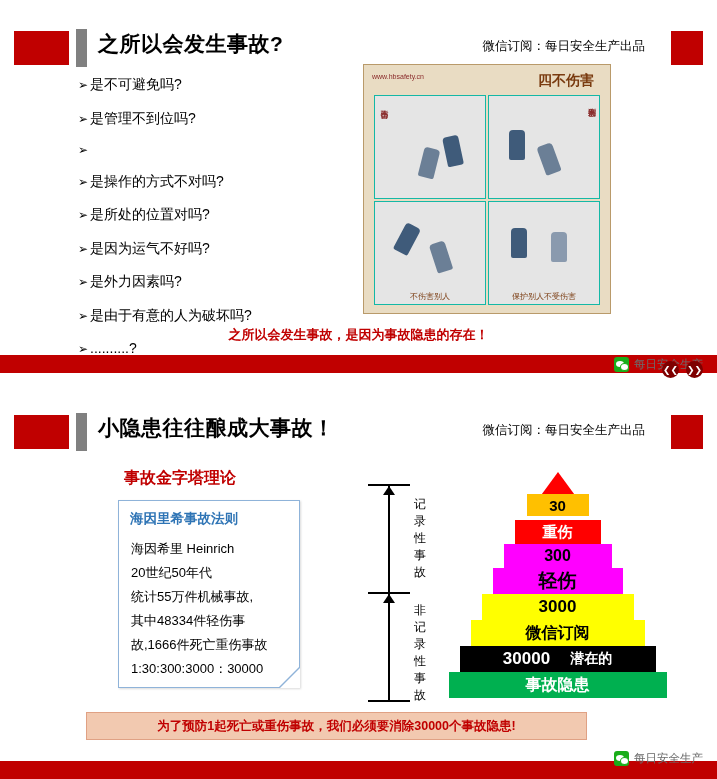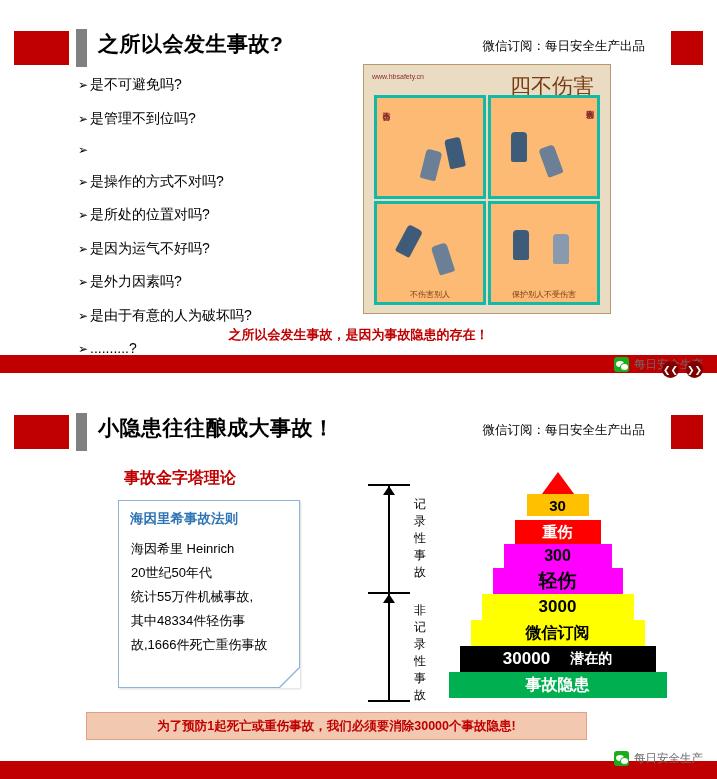--- a/index.html
+++ b/index.html
@@ -79,33 +79,33 @@
 
   .poster {
     position: absolute; left: 363px; top: 64px;
     width: 248px; height: 250px;
     border: 1px solid #b99a6a;
     background: #e9dcc3;
     overflow: hidden;
   }
   .poster .p-title {
     position: absolute; right: 16px; top: 7px;
-    font-size: 21px; color: #7a3b10; font-family: "DejaVu Serif", serif; font-weight: normal;
+    font-size: 14px; color: #7a3b10; font-family: "DejaVu Serif", serif; font-weight: bold;
   }
   .poster .p-url {
     position: absolute; left: 8px; top: 8px;
     font-size: 7px; color: #8a2b2b;
   }
   .poster .grid {
     position: absolute; left: 10px; top: 30px; right: 10px; bottom: 8px;
     display: grid; grid-template-columns: 1fr 1fr; grid-template-rows: 1fr 1fr;
     gap: 2px;
   }
   .poster .cell {
-    position: relative; background: #fdba74; border: 3px solid #14b8a6;
+    position: relative; background: #e5e5e5; border: 1px solid #14b8a6;
     overflow: hidden;
   }
   .cell .ctxt {
     position: absolute; font-size: 8px; color: #8a2b2b; line-height: 1.05;
     writing-mode: vertical-rl;
   }
   .cell .fig {
     position: absolute; width: 16px; height: 30px; border-radius: 4px 4px 2px 2px;
   }
   .cell .cap {
@@ -299,20 +299,21 @@
     <div class="s2-subtitle">事故金字塔理论</div>
 
     <div class="note-card">
       <div class="nc-title">海因里希事故法则</div>
       <div class="note-lines">
         <div>海因希里 Heinrich</div>
         <div>20世纪50年代</div>
         <div>统计55万件机械事故,</div>
         <div>其中48334件轻伤事</div>
         <div>故,1666件死亡重伤事故</div>
+        <div>1:30:300:3000：30000</div>
       </div>
       <div class="fold"></div>
     </div>
 
     <div class="axis-box">
       <div class="axis-line"></div>
       <div class="axis-cap-top"></div>
       <div class="axis-cap-mid"></div>
       <div class="axis-cap-bot"></div>
       <div class="arrow-up a1"></div>

